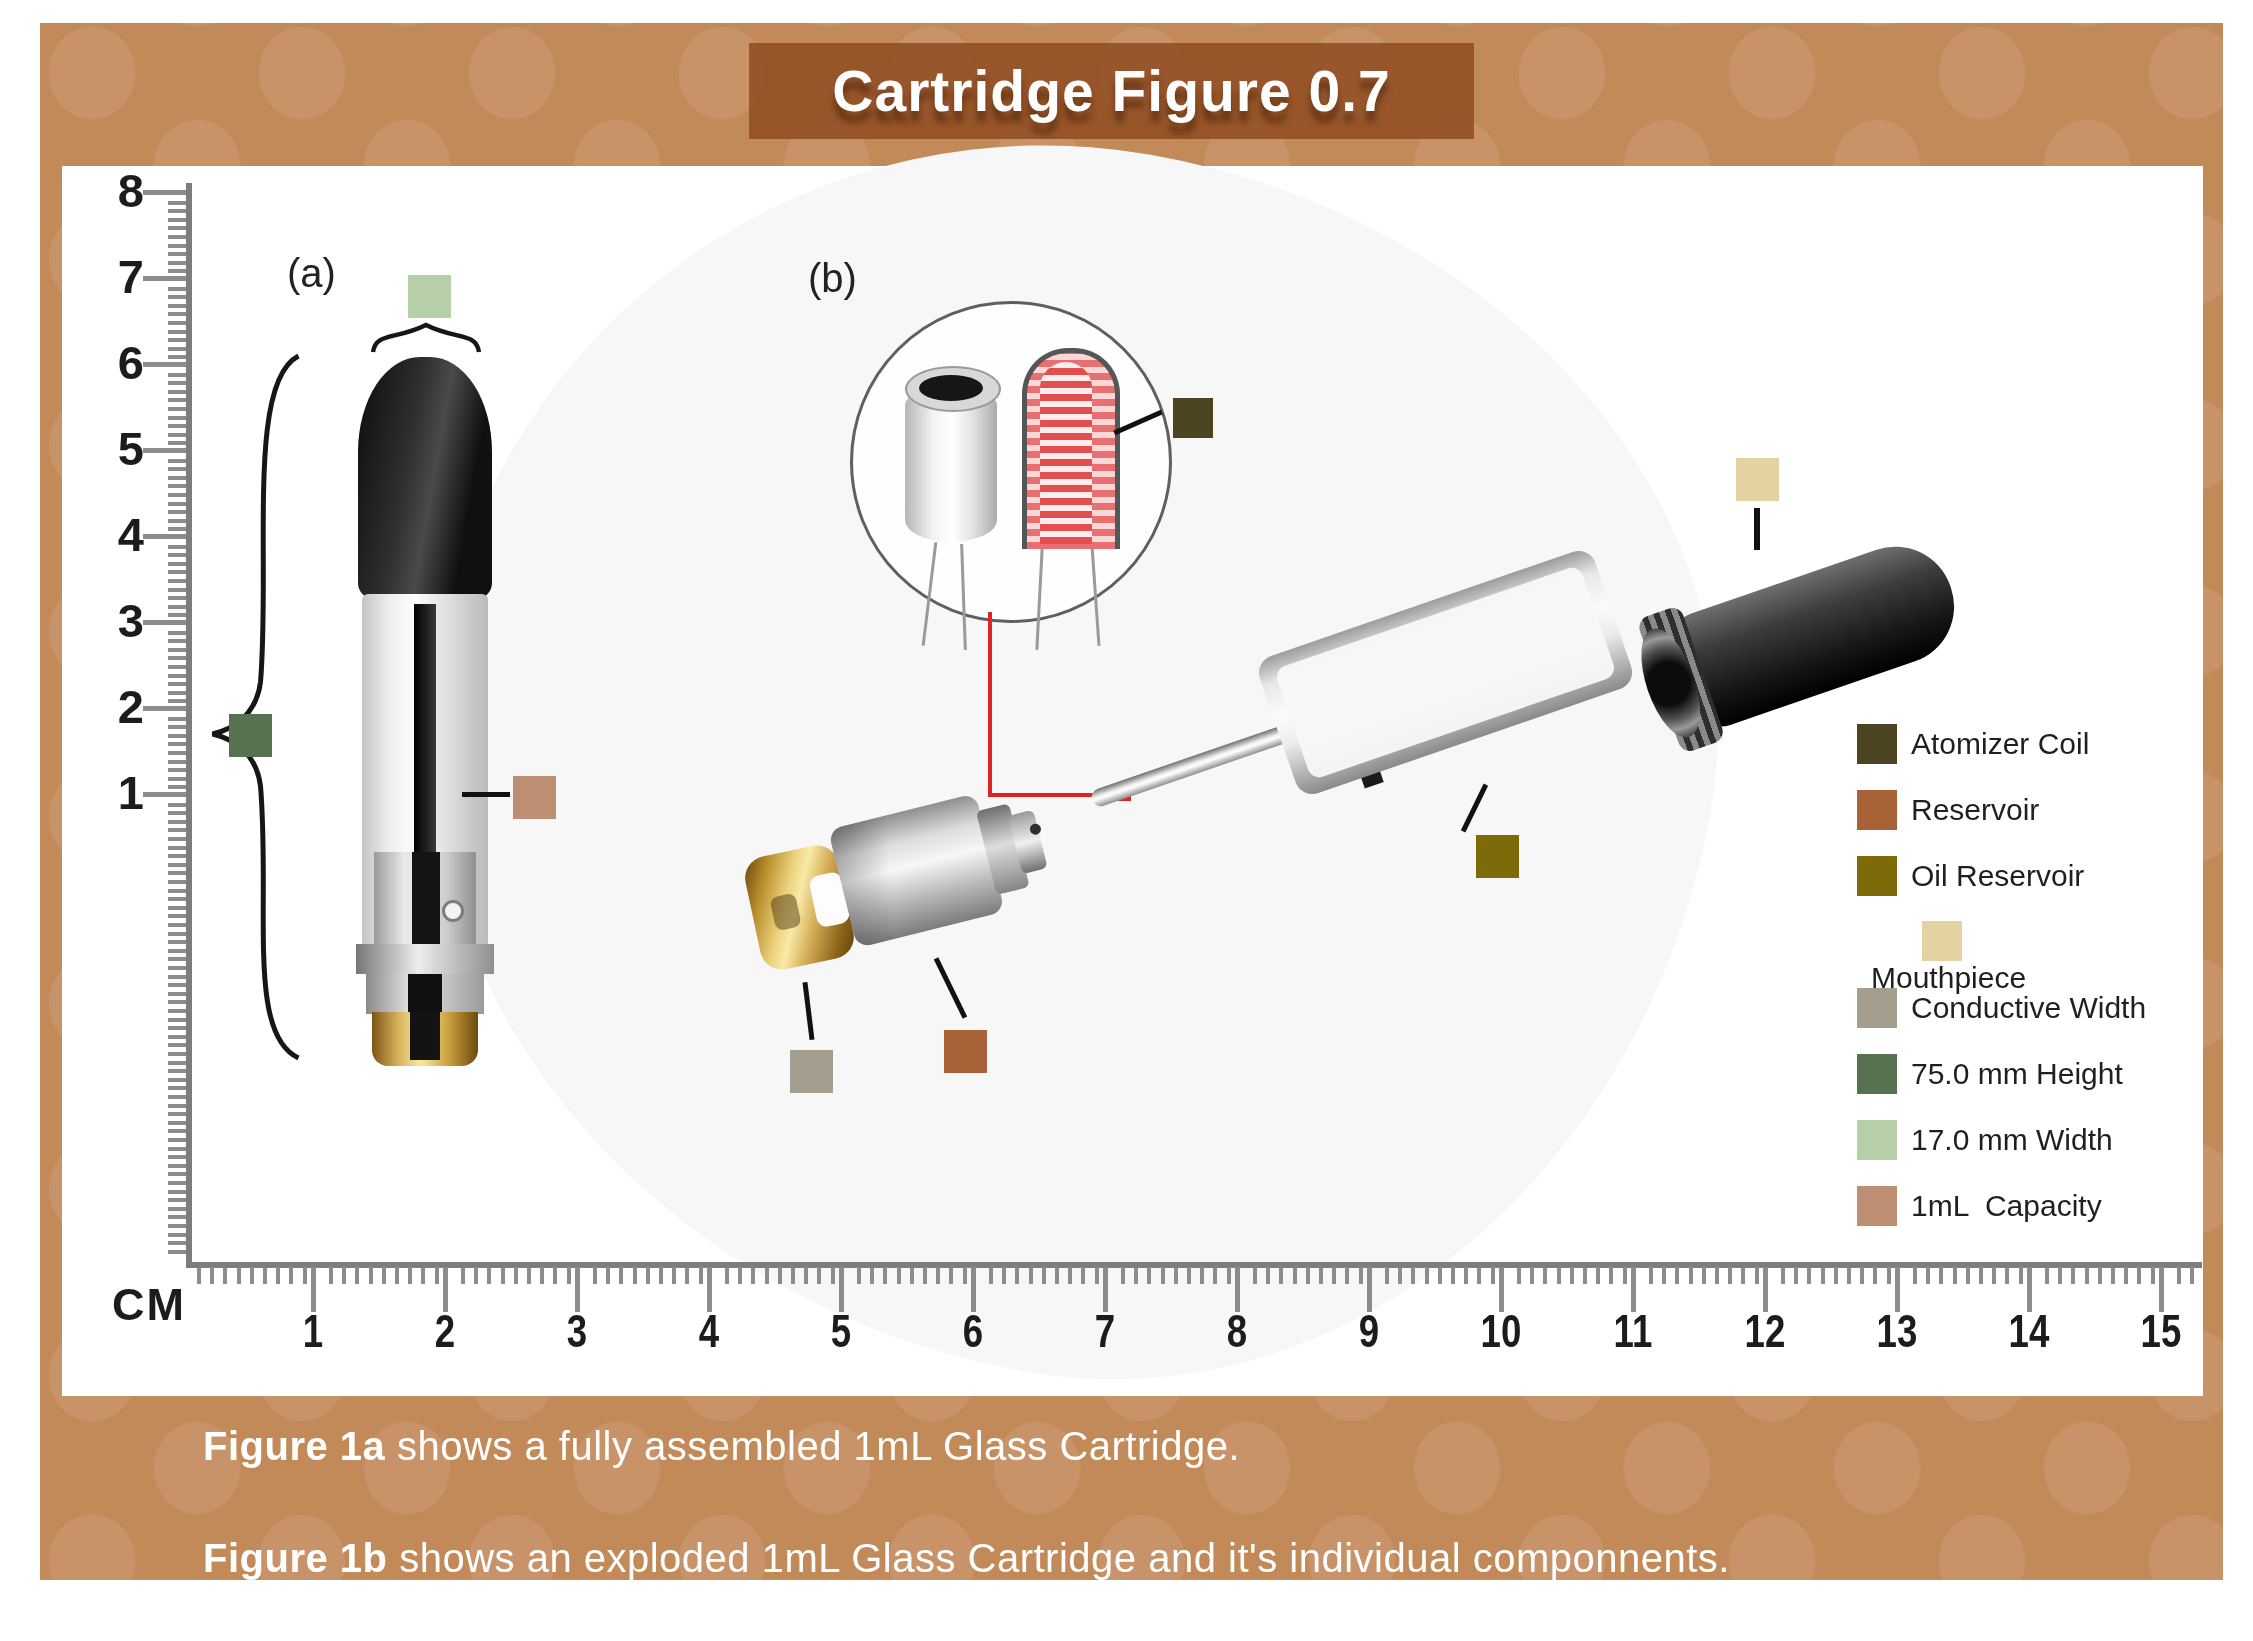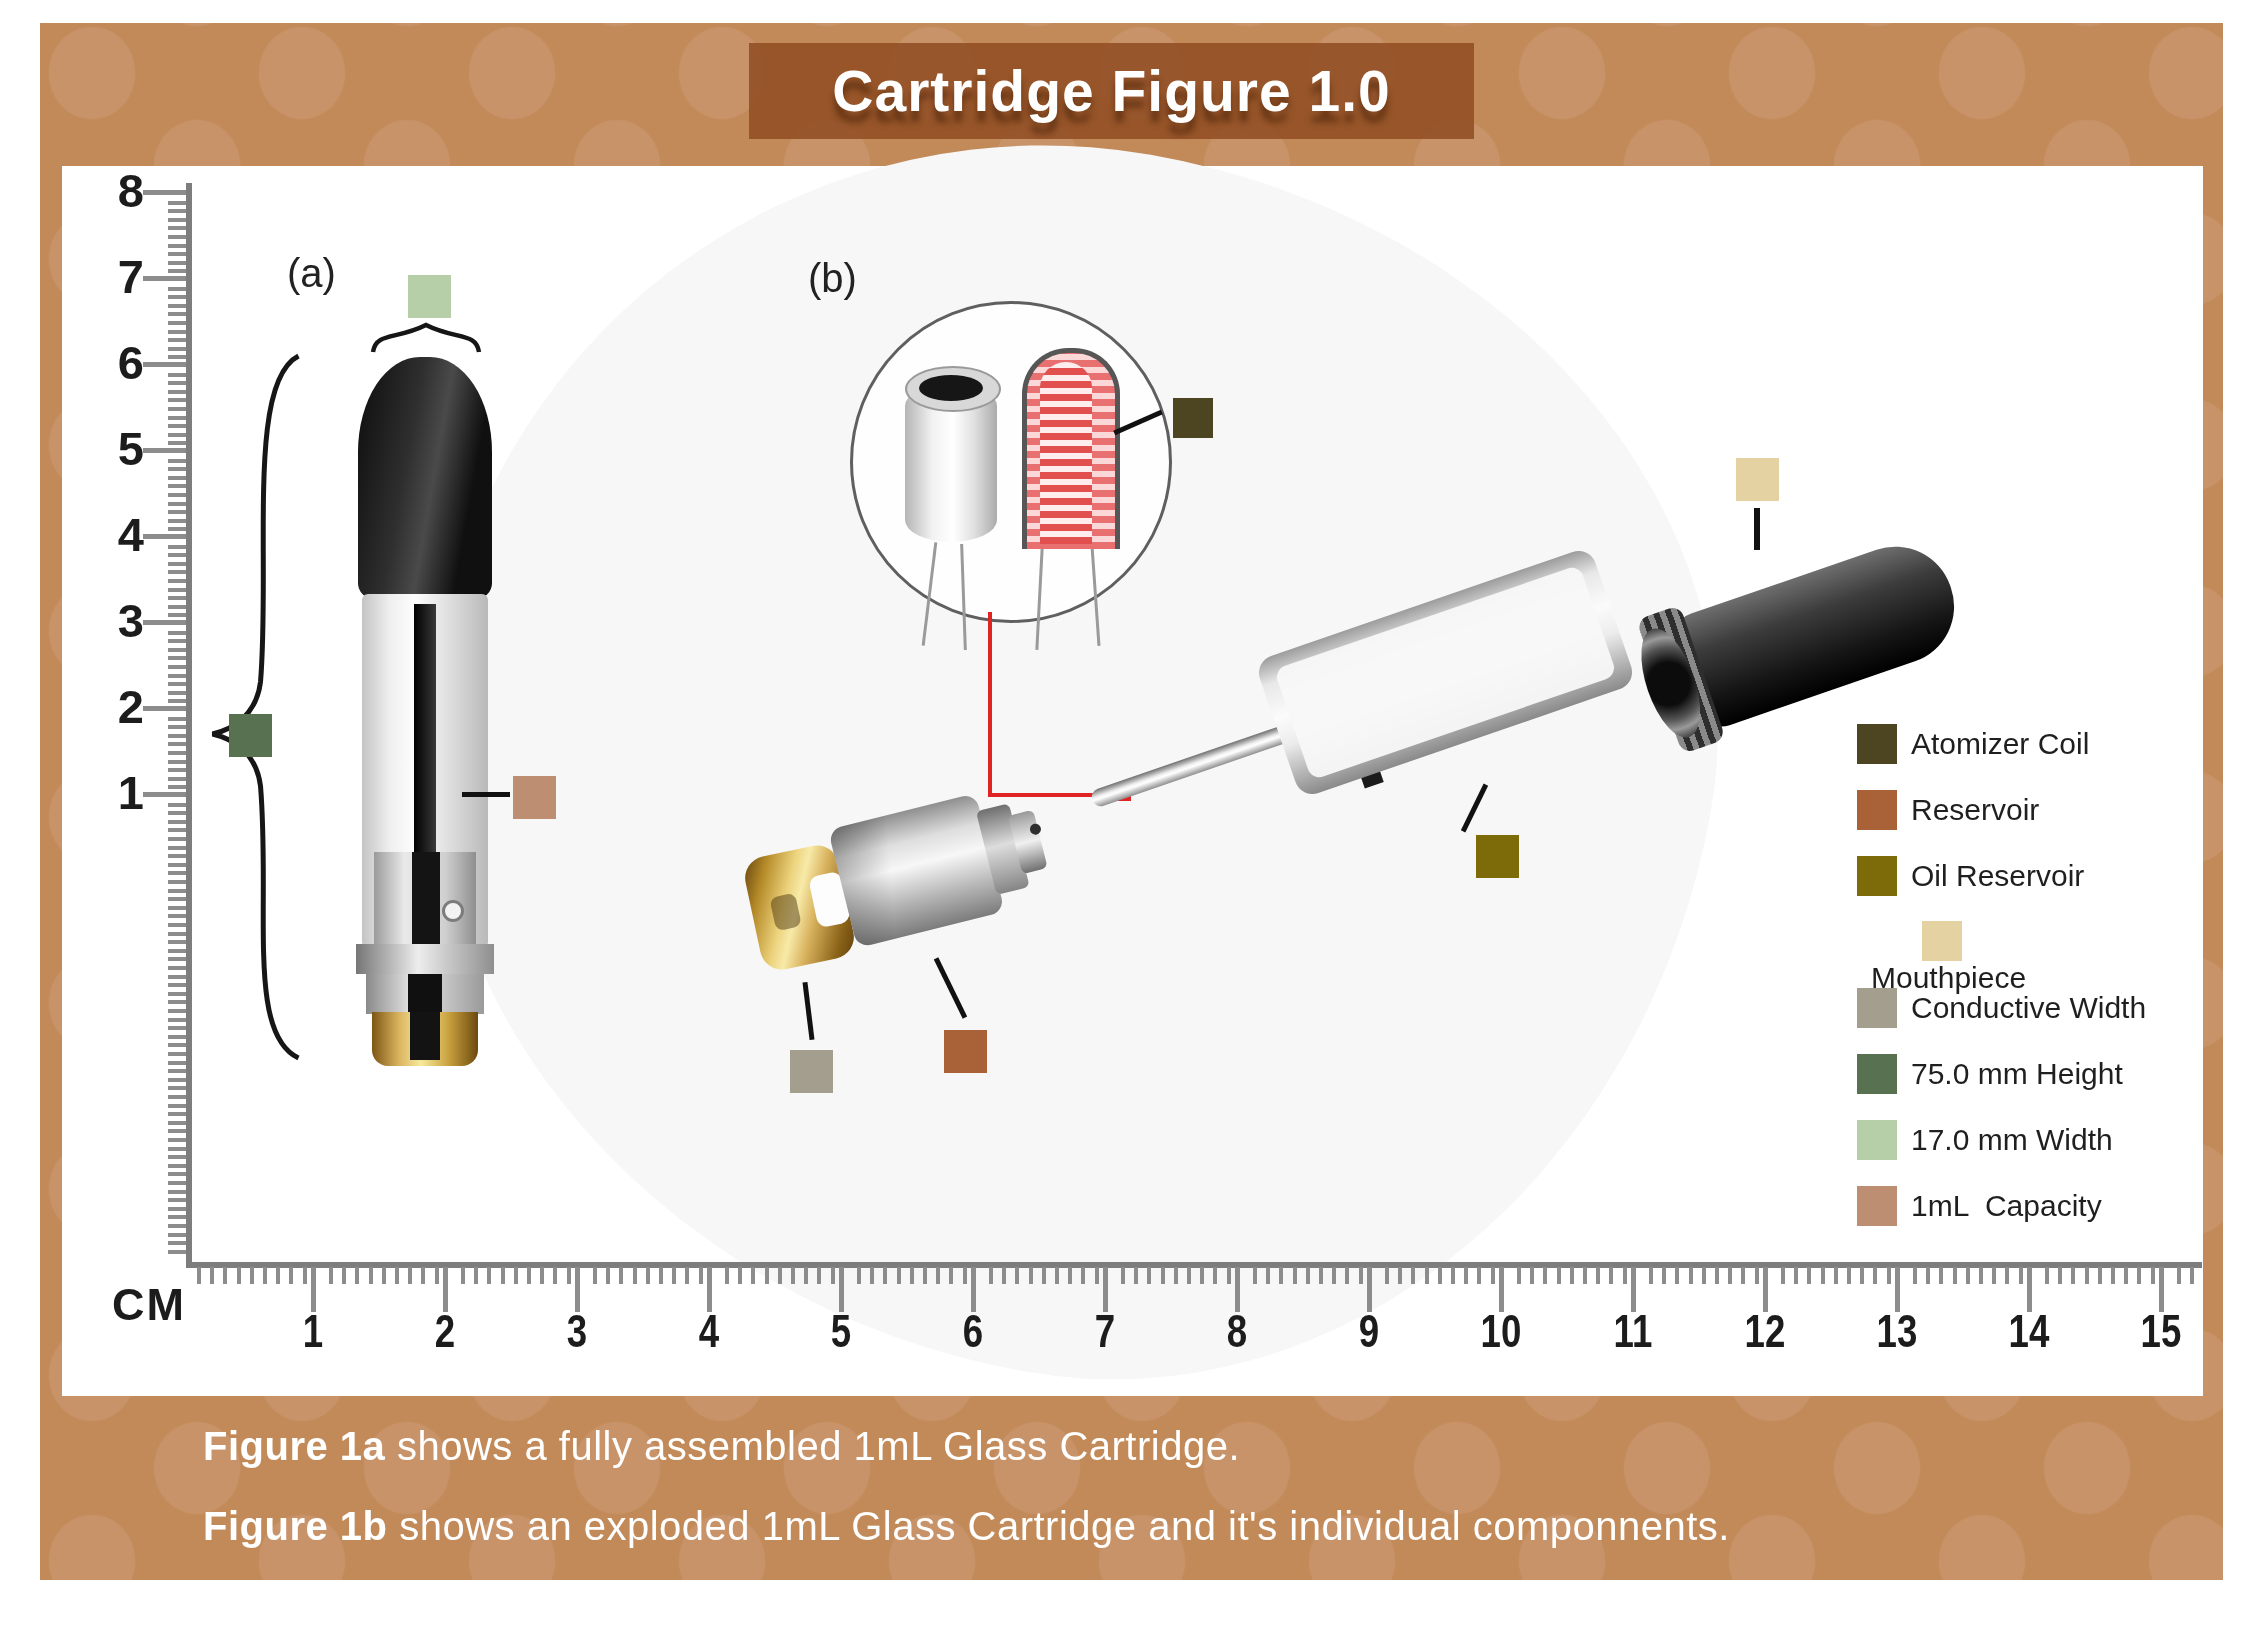--- a/index.html
+++ b/index.html
@@ -107,21 +107,21 @@
   svg.brace{position:absolute;overflow:visible;}
 </style>
 </head>
 <body>
 
 <div class="stage">
 
   <div class="abs brown-bg"></div>
 
   <div class="abs title-bar">
-    <span class="title-text">Cartridge Figure 1.0</span>
+    <span class="title-text">Cartridge Figure 0.7</span>
   </div>
 
   <div class="abs white-panel"></div>
   <div class="abs watermark"></div>
 
   <div class="abs ruler-line" style="left:186px;top:183px;width:6px;height:1084px;"></div>
   <div class="abs ruler-line" style="left:186px;top:1262px;width:2016px;height:6px;"></div>
   <div id="v-ruler">
       <div class="tick" style="left: 143px; top: 190px; width: 43px; height: 5px;"></div>
       <div class="ruler-number vnum" style="left: 86px; top: 163px; width: 58px;">8</div>
@@ -535,15 +535,15 @@
     <span class="legend-swatch" style="background-color: rgb(182, 207, 168);"></span>
     <span class="legend-label">17.0 mm Width</span>
   </div>
       <div class="legend-row" style="top: 462px;">
     <span class="legend-swatch" style="background-color: rgb(189, 142, 114);"></span>
     <span class="legend-label">1mL  Capacity</span>
   </div>
     </div>
 
   <div class="caption" style="top:1424px;text-align:right;"><b>Figure 1a</b><span> shows a fully assembled 1mL Glass Cartridge.</span></div>
-  <div class="caption" style="top:1504px;"><b>Figure 1b</b><span> shows an exploded 1mL Glass Cartridge and it's individual componnents.</span></div>
+  <div class="caption" style="top:1536px;"><b>Figure 1b</b><span> shows an exploded 1mL Glass Cartridge and it's individual componnents.</span></div>
 
 </div>
 
 </body></html>

